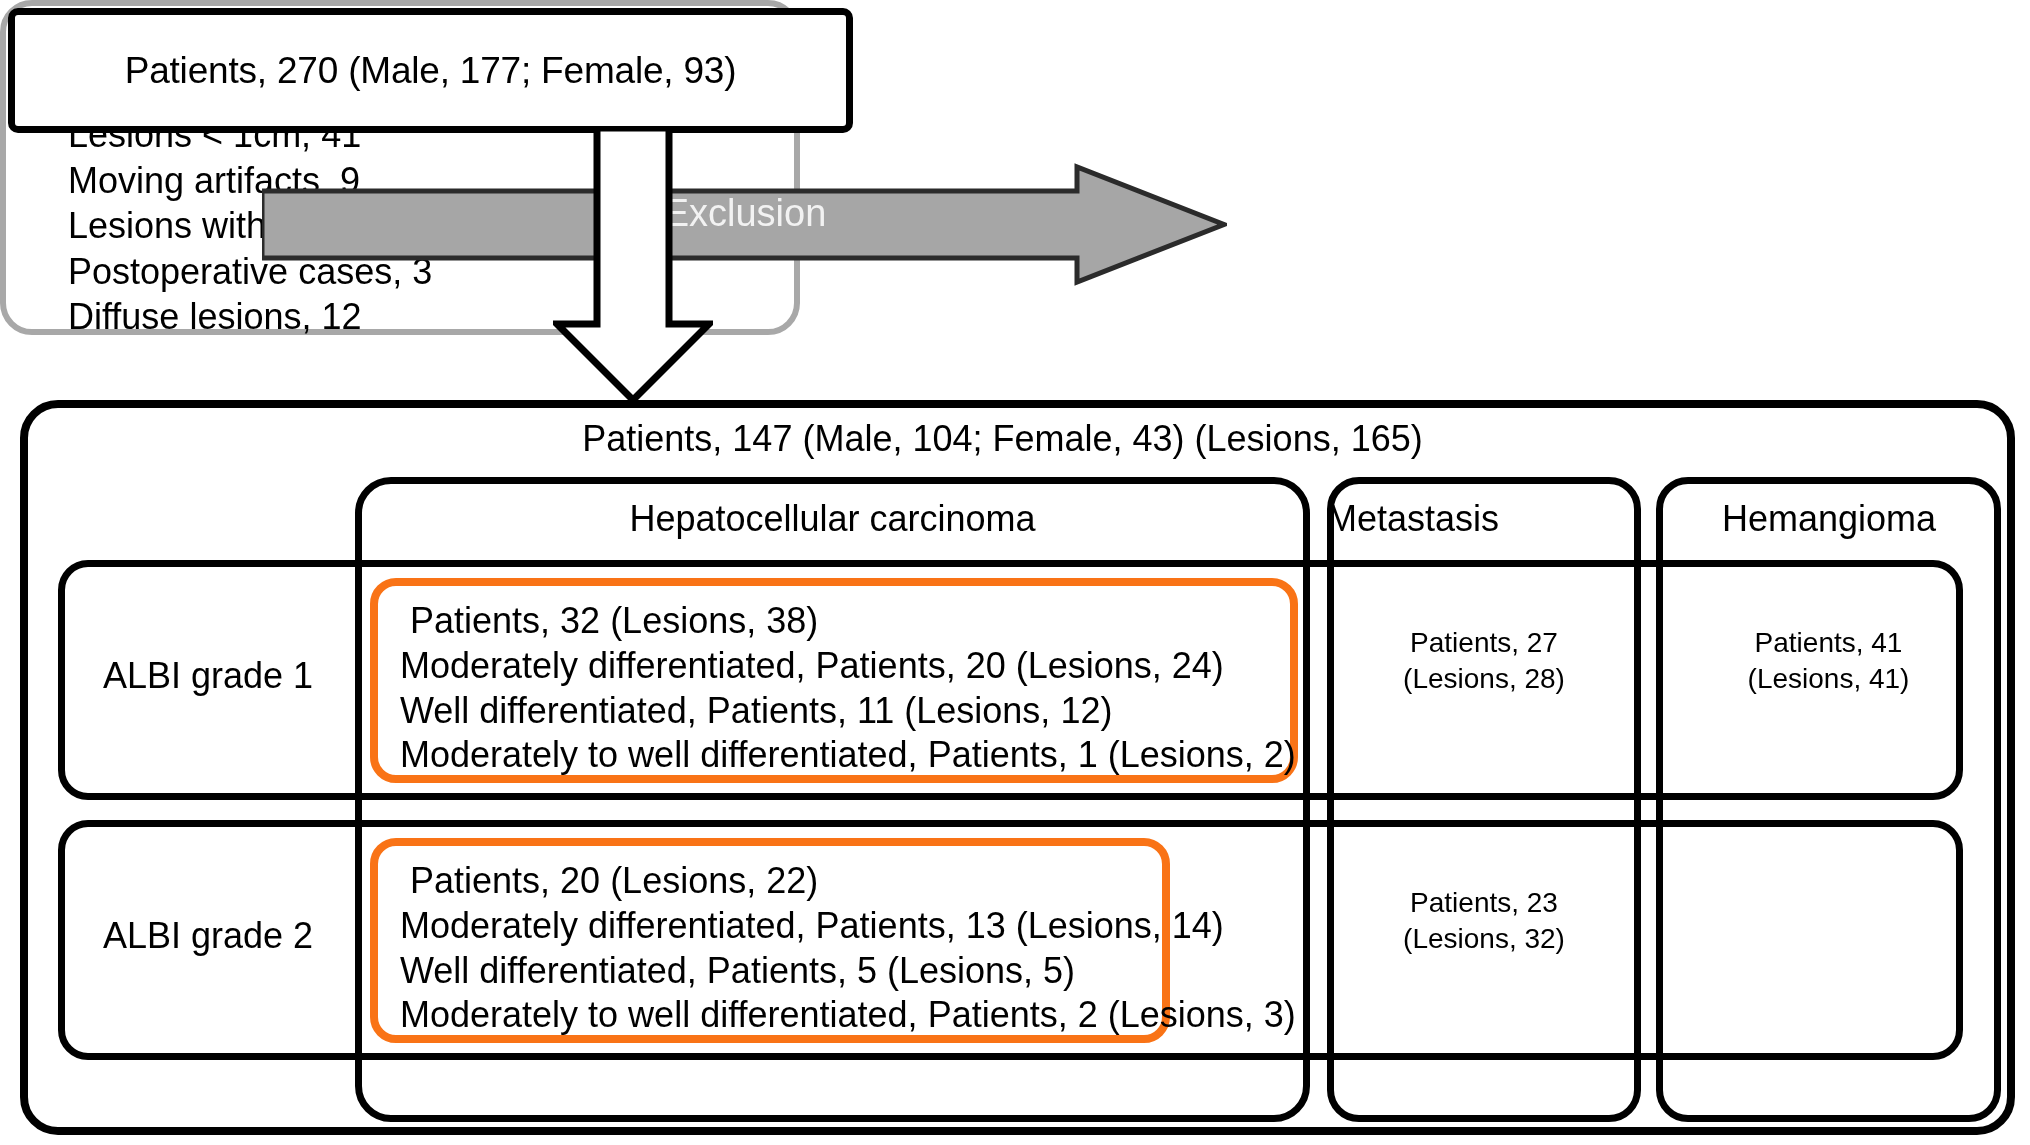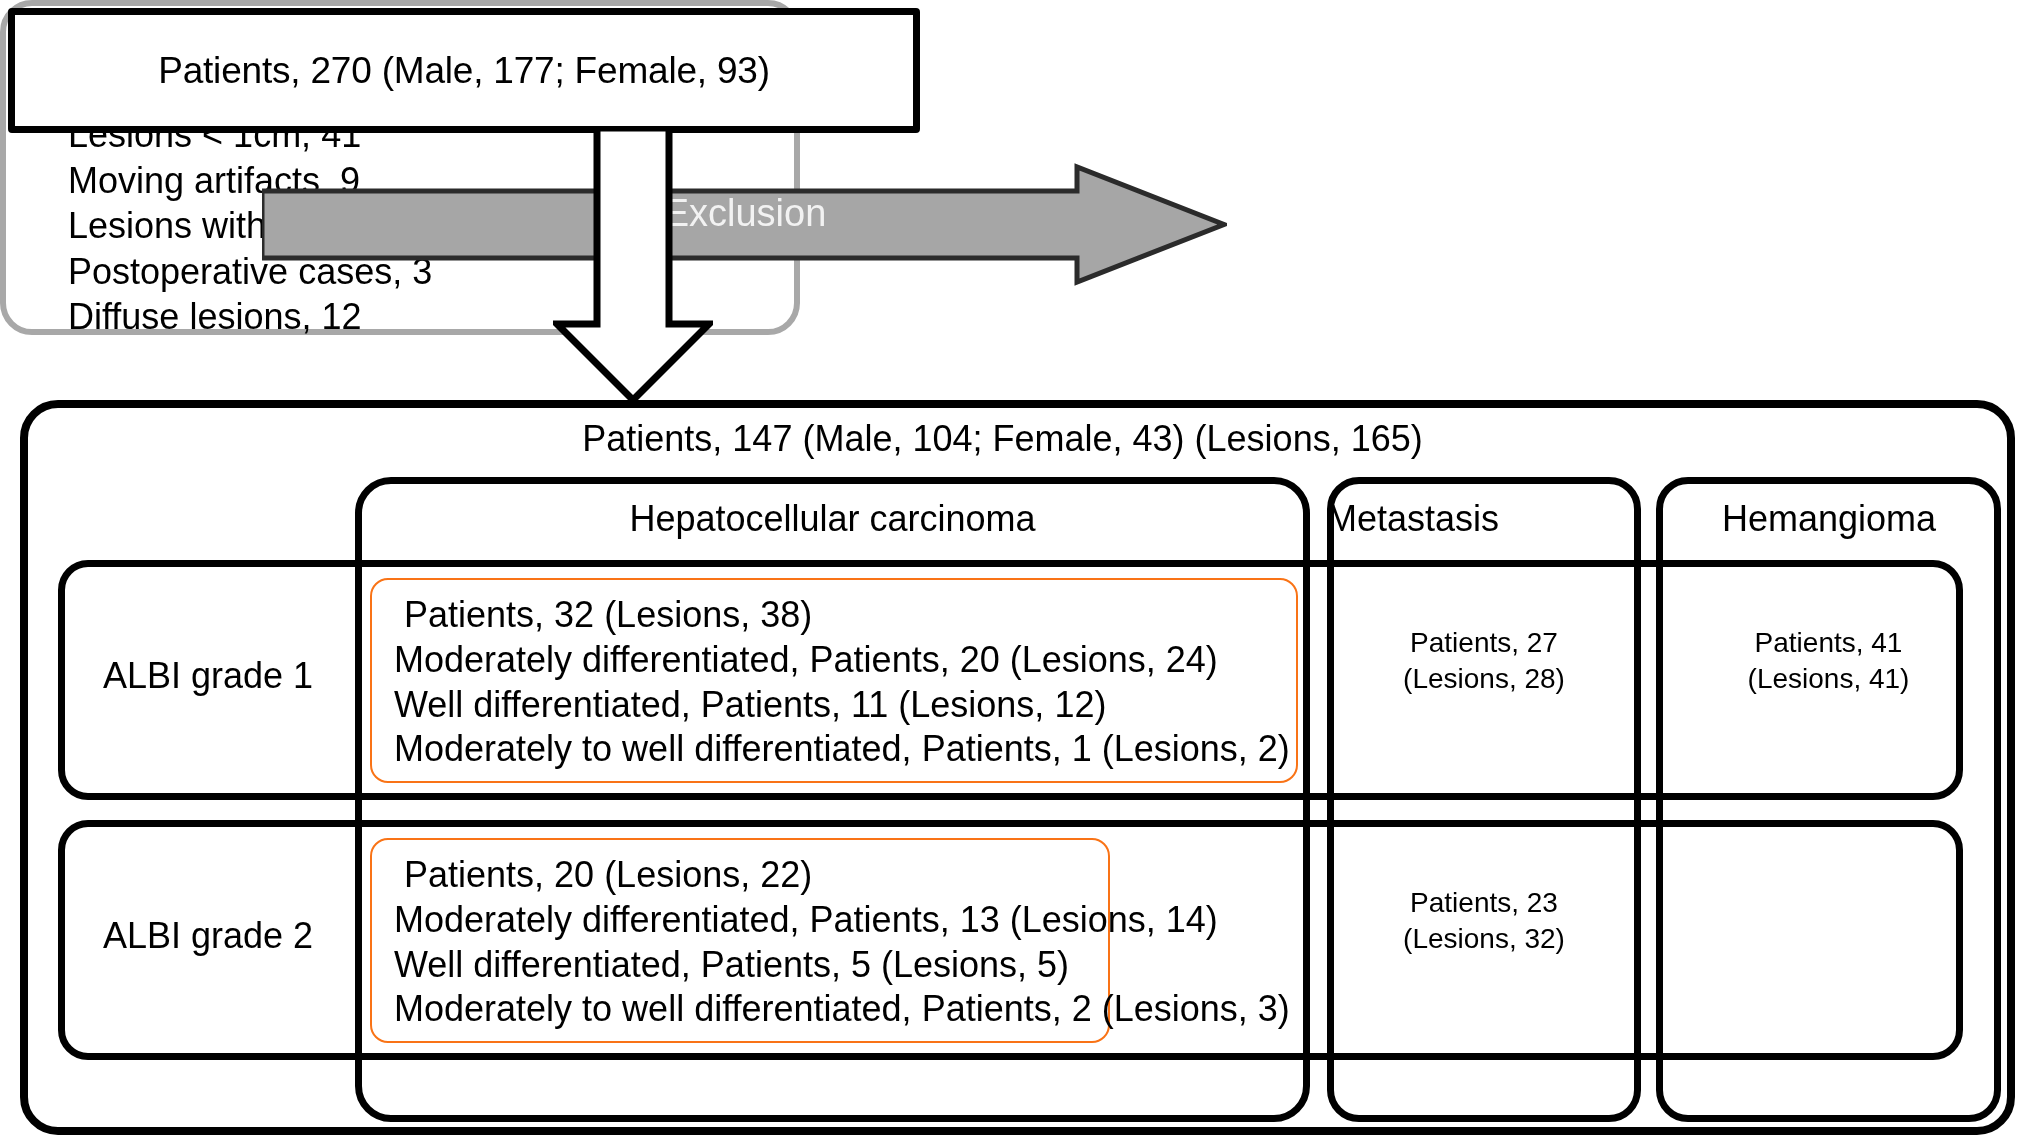--- a/index.html
+++ b/index.html
@@ -25,23 +25,23 @@
     box-sizing: border-box;
     background: #ffffff;
     border: 7px solid #000000;
     border-radius: 26px;
   }
 
   
   #top-box {
     left: 8px;
     top: 8px;
-    width: 912px;
+    width: 845px;
     height: 125px;
-    border-radius: 4px;
+    border-radius: 10px;
     display: flex;
     align-items: center;
     justify-content: center;
   }
   #top-box .txt {
     font-size: 37px;
     letter-spacing: -0.2px;
     white-space: nowrap;
   }
 
@@ -192,27 +192,27 @@
     font-size: 36px;
     white-space: nowrap;
   }
   #albi1-label { top: 655px; }
   #albi2-label { top: 915px; }
 
   
   .hcc-detail {
     position: absolute;
     box-sizing: border-box;
-    border: 2px solid #f97316;
-    border-radius: 18px;
+    border: 8px solid #f97316;
+    border-radius: 26px;
     background: #ffffff;
     padding: 13px 0 0 22px;
   }
   #hcc-detail-1 { left: 370px; top: 578px; width: 928px; height: 205px; }
-  #hcc-detail-2 { left: 370px; top: 838px; width: 740px; height: 205px; }
+  #hcc-detail-2 { left: 370px; top: 838px; width: 800px; height: 205px; }
   .hcc-detail .line {
     font-size: 36px;
     line-height: 1.245;
     white-space: nowrap;
   }
   .hcc-detail .line.first {
     padding-left: 10px;
   }
 
   

